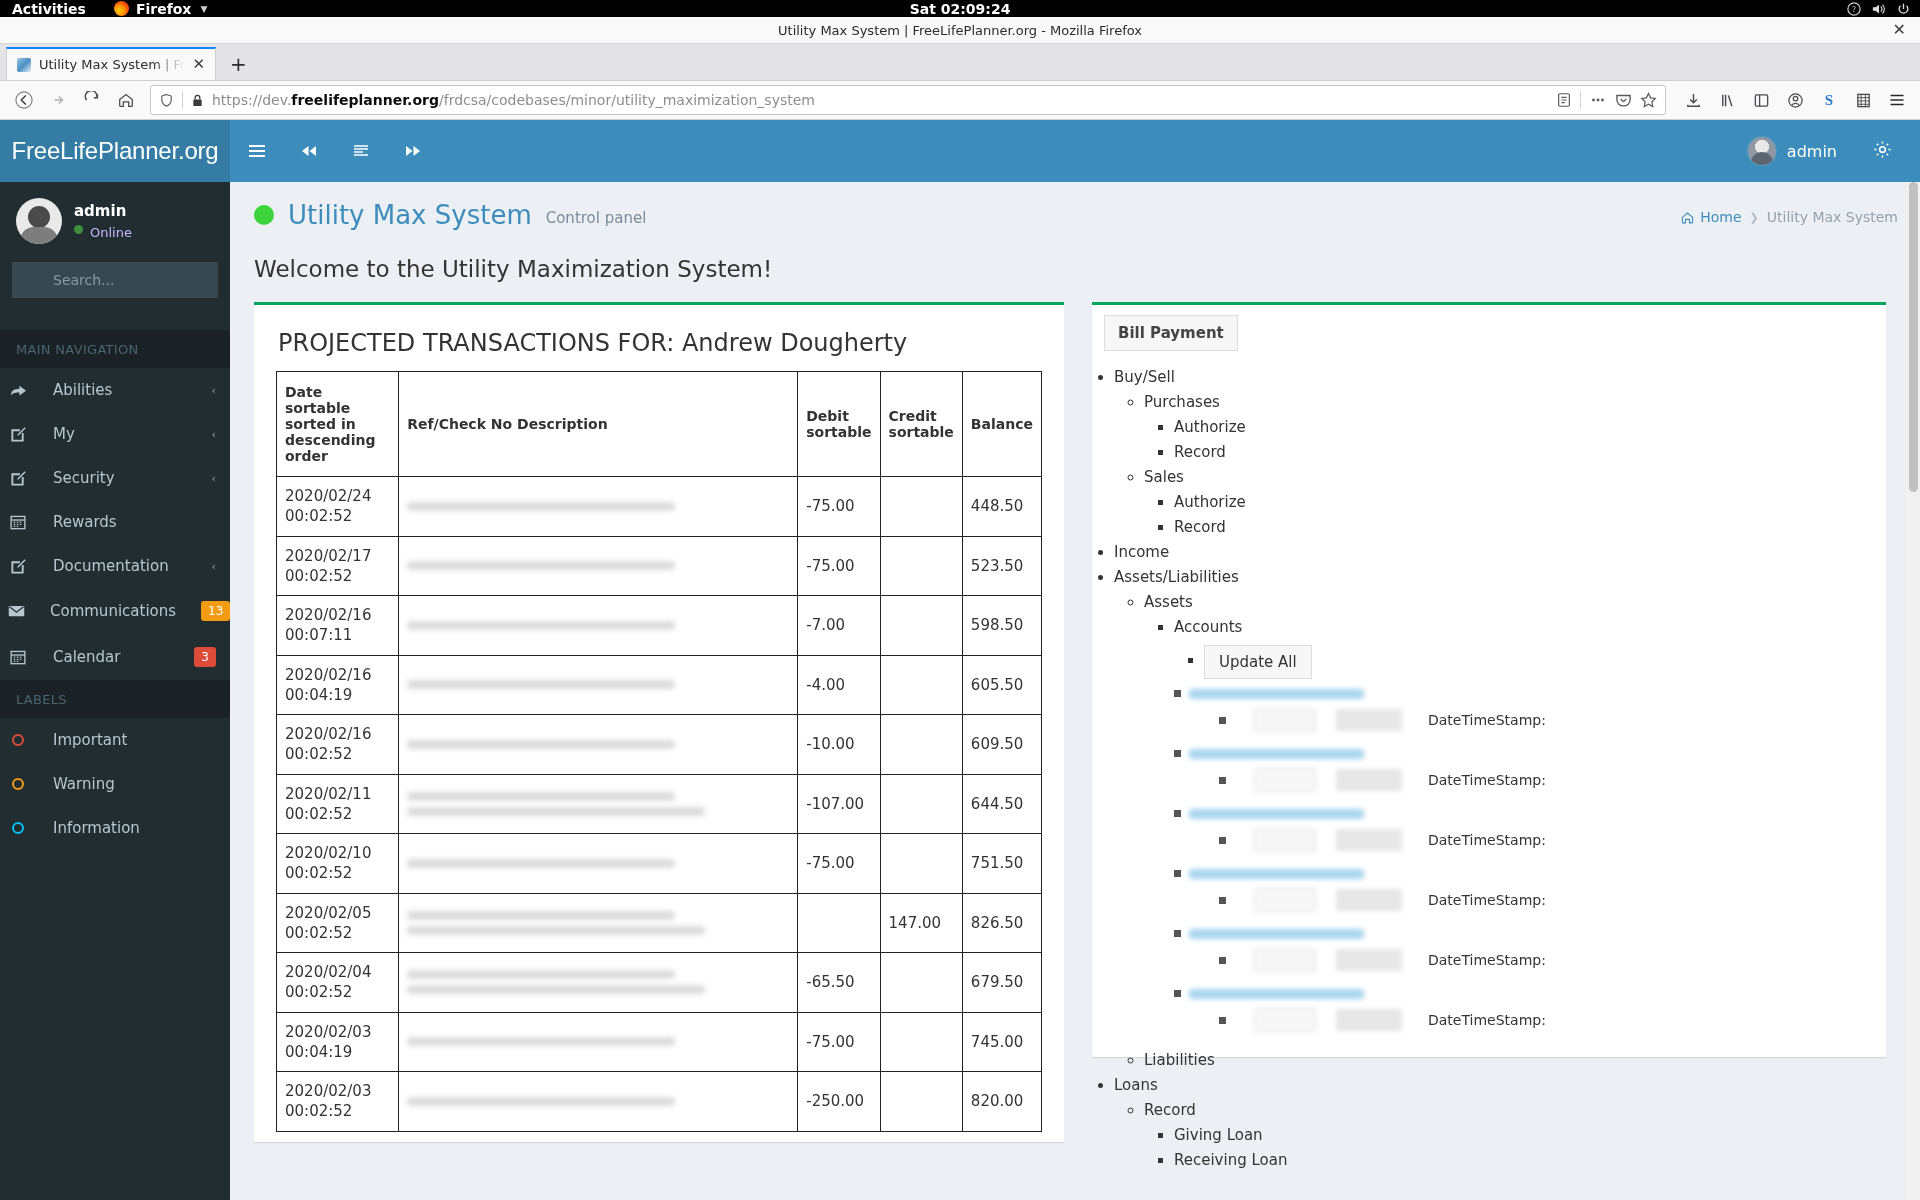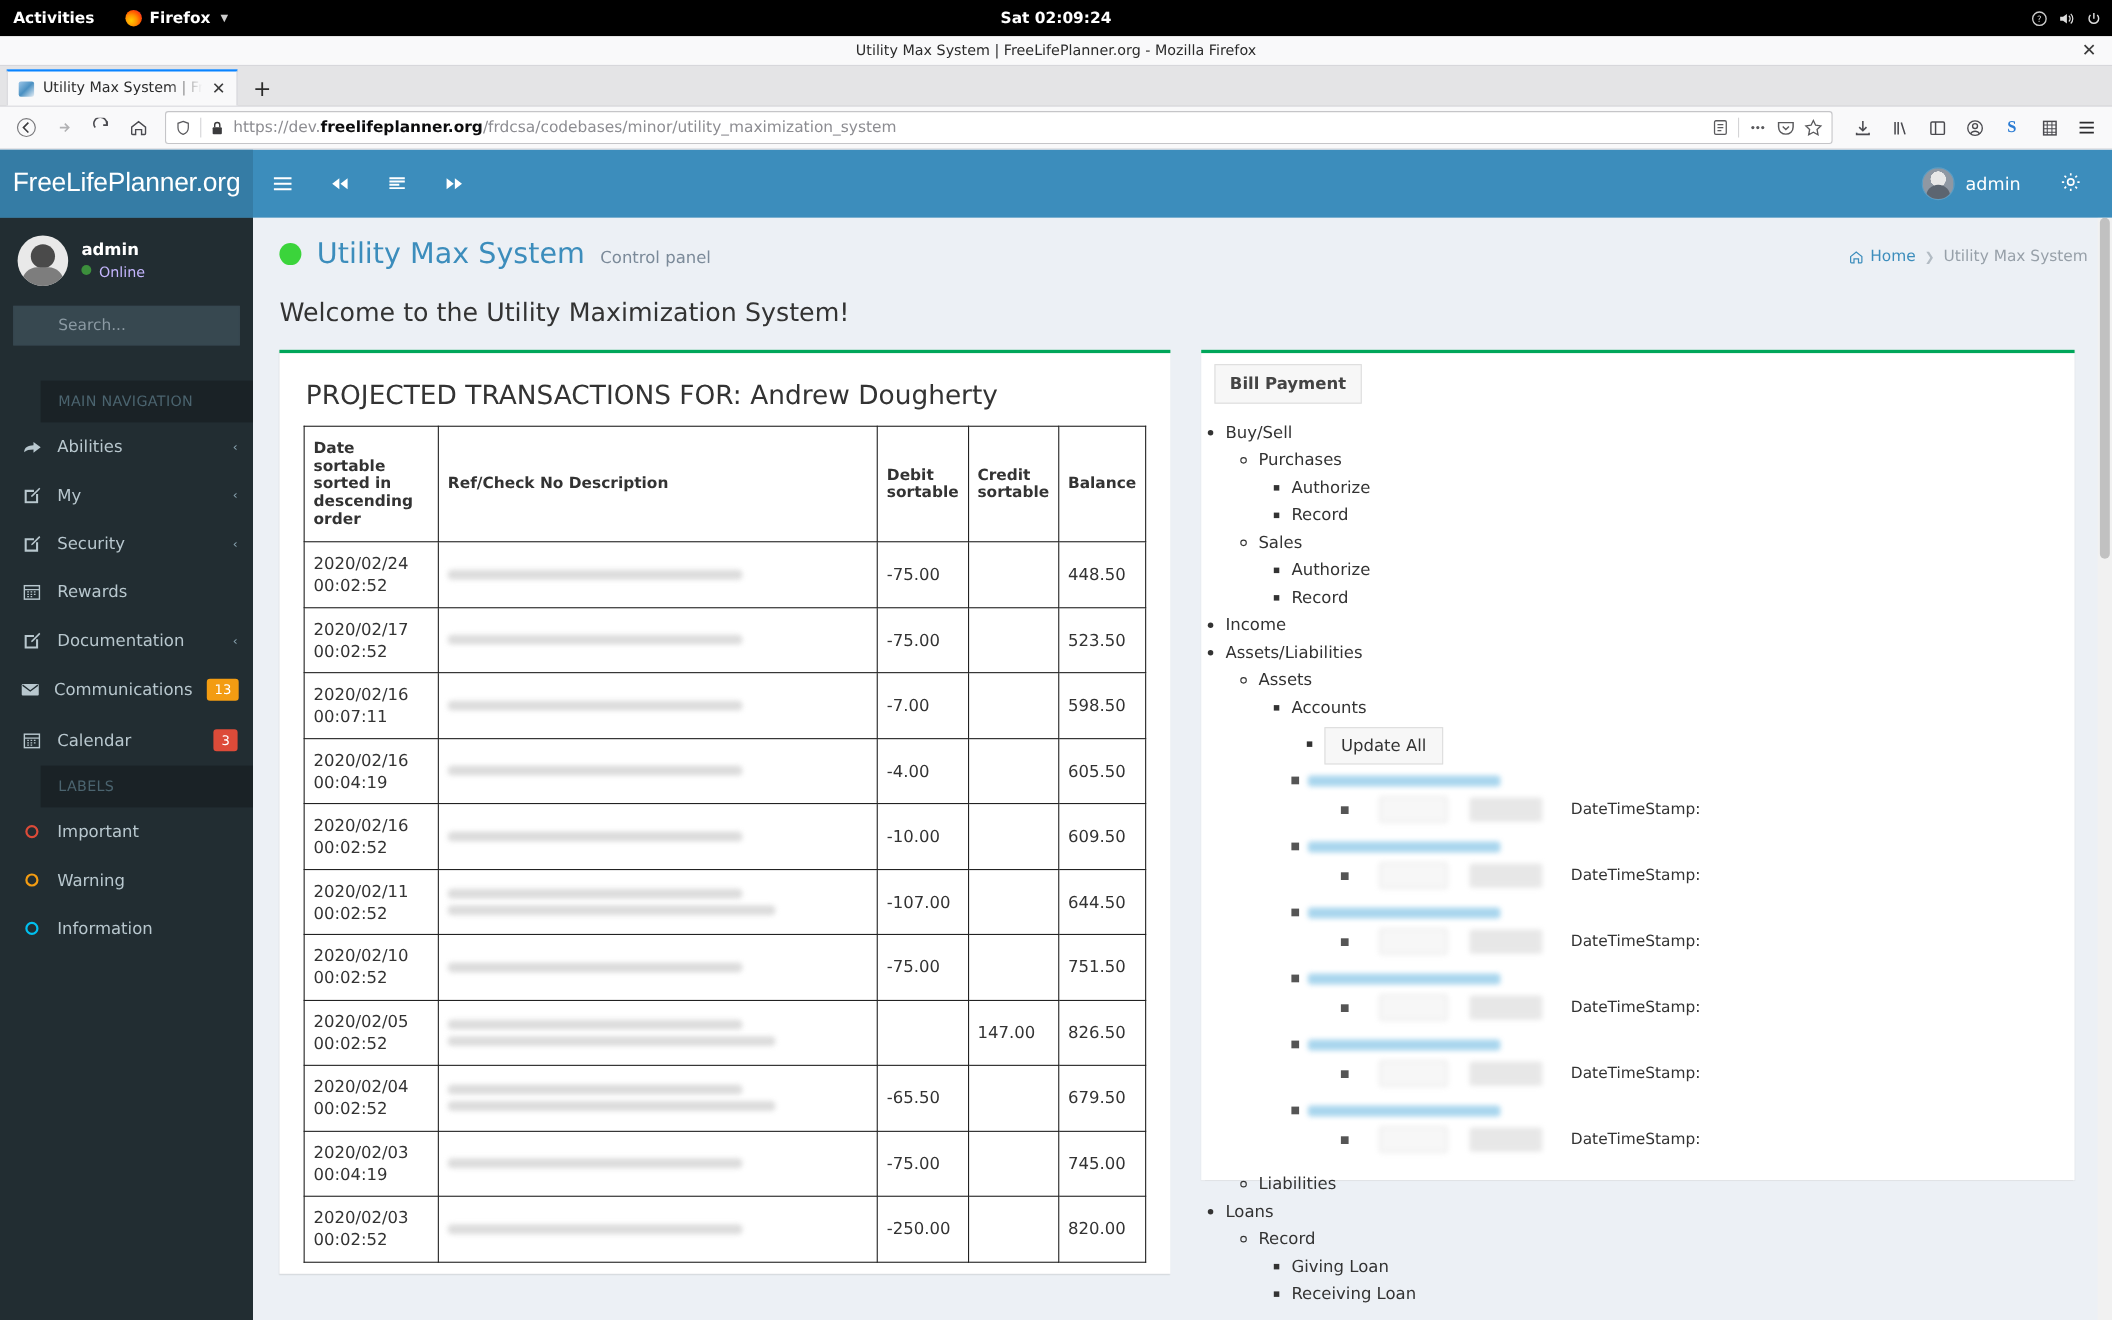--- a/index.html
+++ b/index.html
@@ -6,21 +6,21 @@
   html, body { margin:0; padding:0; }
   body {
     width:1920px; height:1200px; overflow:hidden;
     font-family:"DejaVu Sans", sans-serif;
     background:#ffffff;
     -webkit-font-smoothing:antialiased;
   }
 
   
   .gnome-bar{
-    height:33px; background:#000; color:#dcdcdc;
+    height:17px; background:#000; color:#dcdcdc;
     display:flex; align-items:center; font-size:14px;
     position:relative; padding:0 12px;
   }
   .gnome-activities{ font-weight:bold; color:#fff; margin-right:28px; font-size:14px;}
   .gnome-app{ display:flex; align-items:center; gap:7px; font-weight:bold; color:#fff; font-size:14px;}
   .ff-logo{ width:15px; height:15px; border-radius:50%;
     background:radial-gradient(circle at 35% 65%, #ffcb00 0%, #ff9100 38%, #ff5100 65%, #e31587 100%);
     display:inline-block;}
   .gnome-caret{ font-size:9px; margin-left:2px; color:#ccc;}
   .gnome-clock{ position:absolute; left:50%; transform:translateX(-50%); font-weight:bold; color:#fff; font-size:14px;}
@@ -108,22 +108,22 @@
 
   .sb-search{ margin:4px 12px 32px 12px; height:36px; background:#374850;
     display:flex; align-items:center; border:1px solid #374850;padding-left:29px;}
   .sb-search input{ flex:1; background:transparent; border:0; outline:none;
     color:#b8c7ce; font-size:14px; padding:0 11px; font-family:"DejaVu Sans", sans-serif;}
   .sb-search input::placeholder{ color:#8b9aa3;}
   .sb-search .sbtn{ width:38px; height:34px; display:flex; align-items:center; justify-content:center;
     color:#8b9aa3; background:#374850;}
 
   .sb-header{ padding:12px 16px 11px 16px; font-size:13px; color:#4b646f; letter-spacing:.3px;
-    background:#1a2226;margin-left:37px;}
-  .sb-item{ display:flex; align-items:center; gap:13px; padding:13px 14px 13px 19px;
+    background:#1a2226;}
+  .sb-item{ display:flex; align-items:center; gap:25px; padding:13px 14px 13px 8px;
     font-size:15px; color:#b8c7ce; position:relative;}
   .sb-item .ic{ width:20px; display:flex; align-items:center; justify-content:center; color:#b8c7ce;}
   .sb-item .lbl{ flex:1;}
   .sb-item .chev{ color:#8aa4b1; font-size:11px;}
   .badge{ font-size:12px; color:#fff; border-radius:3px; padding:3px 7px; font-weight:normal;}
   .label-dot{ width:12px; height:12px; border-radius:50%; border:2px solid currentColor;}
 
   
   .content{ flex:1; background:#ecf0f5; position:relative; overflow:hidden;}
   .content-header{ padding:18px 22px 12px 24px; display:flex; align-items:center;}

